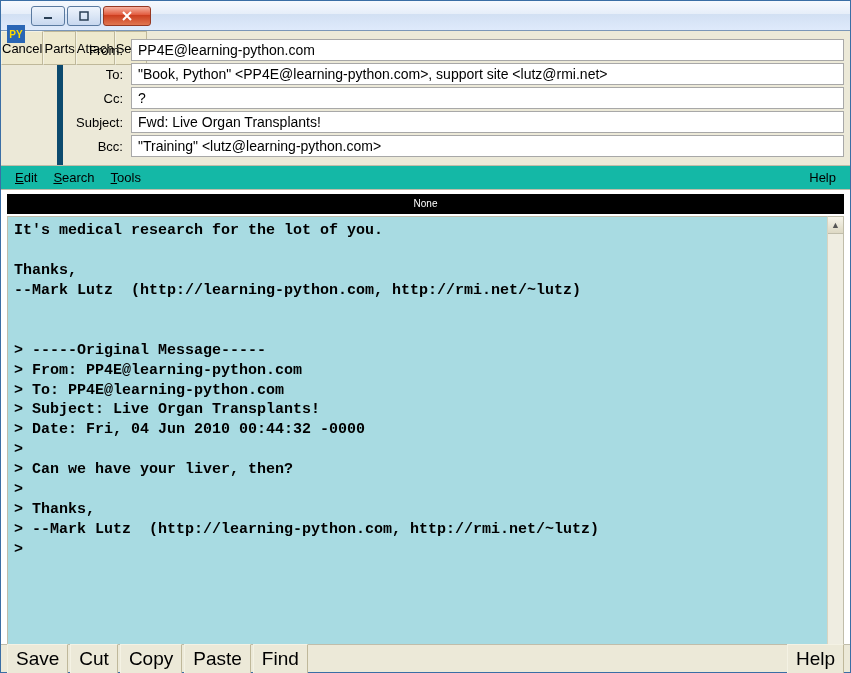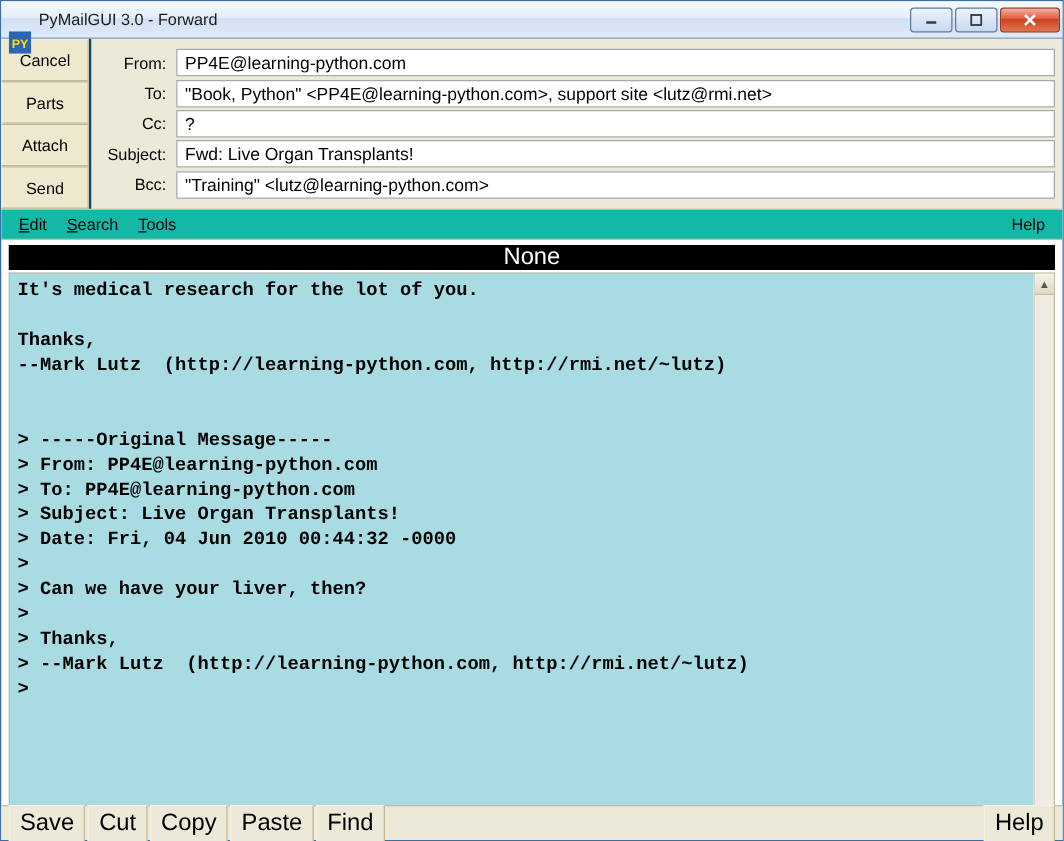--- a/index.html
+++ b/index.html
@@ -49,24 +49,24 @@
     color: #fff;
     width: 48px;
   }
 
   .headerarea {
     display:flex;
     background:#ece9d8;
     border-bottom:1px solid #c0bdaa;
   }
   .sidebtns {
-    width:72px;
-    display:flex;
-    flex-direction:column;
-    border-right:2px solid #0c4a6e;
+    width:62px;
+    display:flex;
+    flex-direction:row;
+    border-right:6px solid #0c4a6e;
   }
   .sidebtn {
     height:34px;
     border:1px solid #bfb89a;
     border-top-color:#f4f2e4;
     border-left-color:#f4f2e4;
     background:#eee9ce;
     display:flex;
     align-items:center;
     justify-content:center;
@@ -112,21 +112,21 @@
     font-size:13px;
   }
   .menuitem span.ul { text-decoration: underline; }
   .menubar .spacer { flex:1; }
 
   .attachbar {
     height:20px;
     background:#000;
     color:#fff;
     text-align:center;
-    font-size:19px;
+    font-size:10px;
     line-height:20px;
     margin:4px 6px 0 6px;
   }
 
   .bodywrap {
     margin: 2px 6px 0 6px;
     height: 485px;
     position: relative;
     display:flex;
     flex-direction:column;
@@ -237,21 +237,20 @@
 </head>
 <body>
 
 <div class="titlebar">
   <div class="appicon">
     <svg width="18" height="18" viewBox="0 0 18 18">
       <rect x="0" y="0" width="18" height="18" fill="#2a66b5"></rect>
       <text x="9" y="13" font-size="10" font-family="Arial" font-weight="bold" fill="#ffdb00" text-anchor="middle">PY</text>
     </svg>
   </div>
-  <div class="title">PyMailGUI 3.0 - Forward</div>
   <div class="winbtns">
     <div class="winbtn">
       <svg width="10" height="10">
           <line x1="1" y1="7" x2="9" y2="7" stroke="#2a3f55" stroke-width="2"></line>
         </svg>
     </div>
     <div class="winbtn">
       <svg width="10" height="10">
           <rect x="1" y="1" width="8" height="8" fill="none" stroke="#2a3f55" stroke-width="1.5"></rect>
         </svg>

